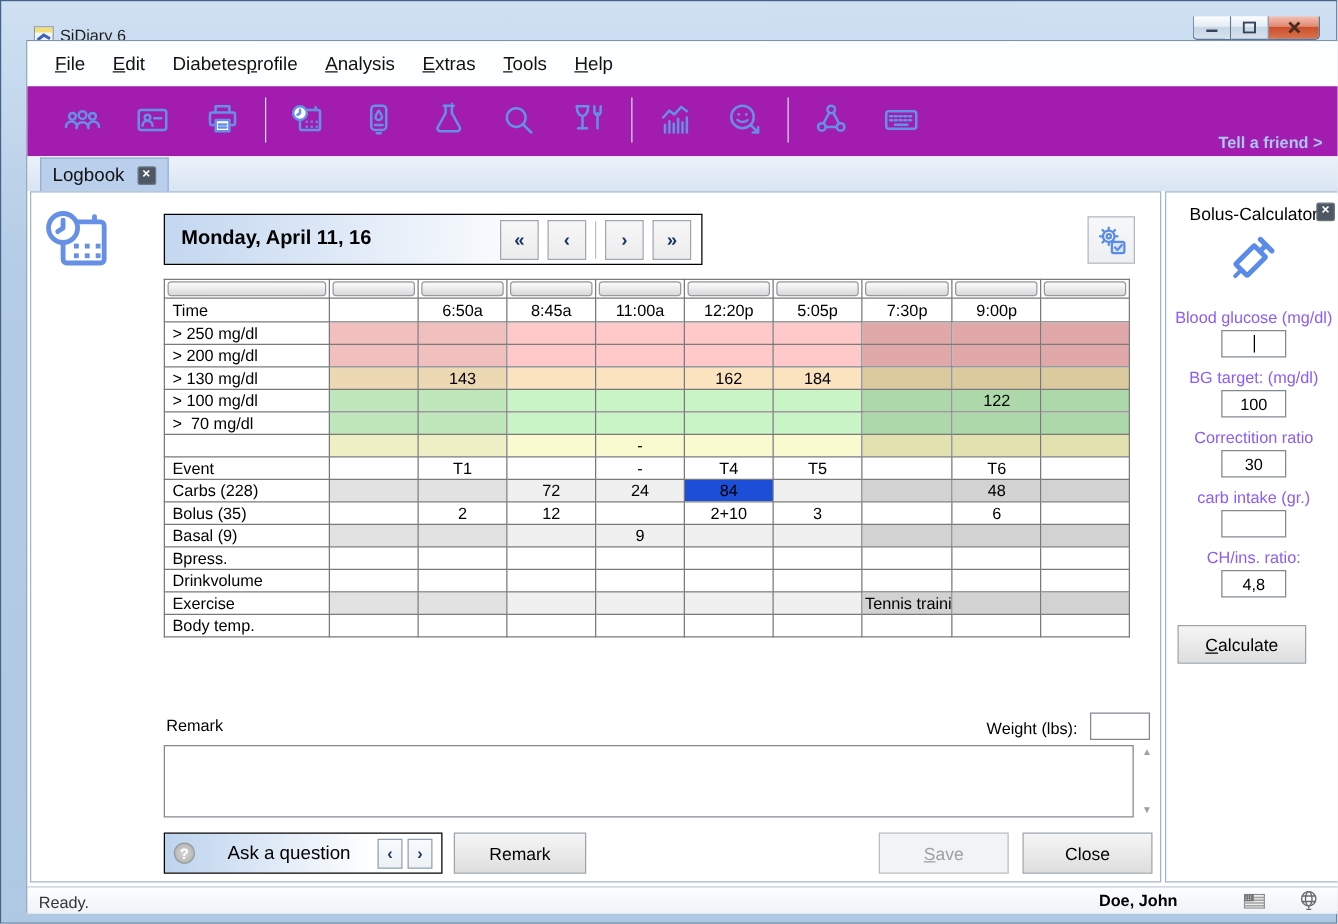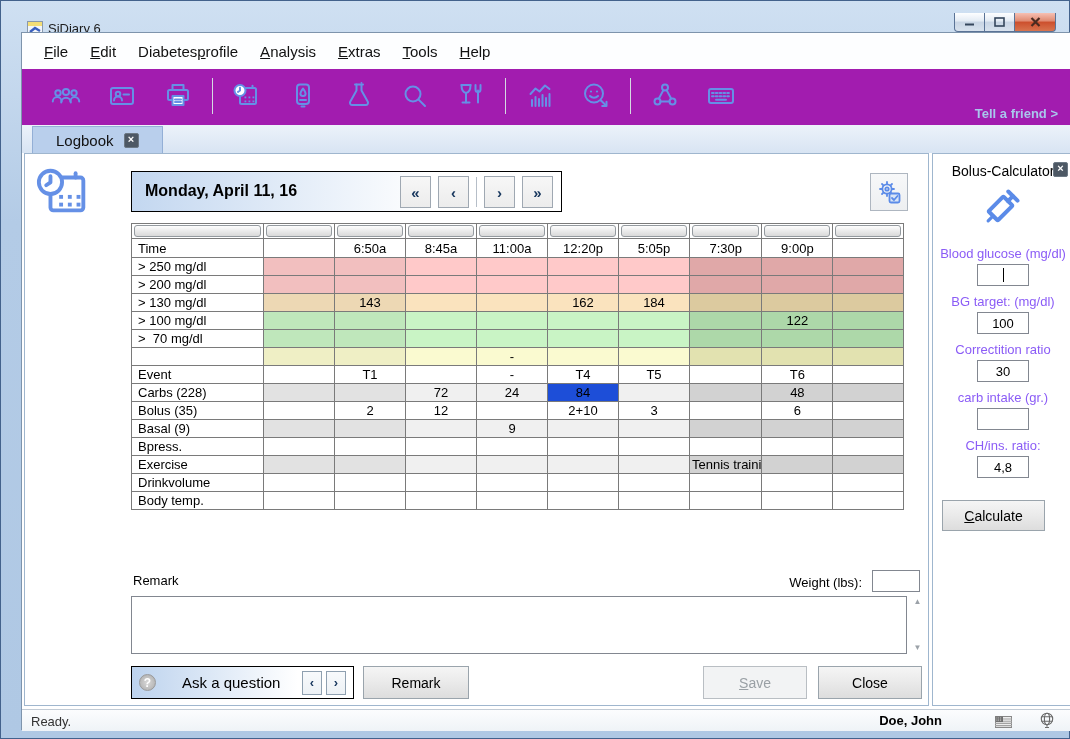--- a/index.html
+++ b/index.html
@@ -22,21 +22,21 @@
   .menubar{position:absolute;left:0;top:0;width:100%;height:36px;display:flex;align-items:center;padding-left:11px;box-sizing:border-box;background:#FDFEFF;}
   .menu-item{font-size:15px;color:#111;padding:4px 11px;cursor:default;}
   
   .toolbar{position:absolute;left:0;top:36px;width:100%;height:56px;background:#a21caf;}
   .tools{position:absolute;left:16px;top:6px;display:flex;align-items:center;height:42px;}
   .tool{width:30px;height:30px;margin:0 13px;display:flex;align-items:center;justify-content:center;}
   .tsep{width:1px;height:36px;background:#D4DAE2;margin:0 6px;}
   .tellafriend{position:absolute;right:14px;bottom:4px;font-size:13px;font-weight:bold;color:#A9C6EC;cursor:pointer;}
   
   .tabstrip{position:absolute;left:0;top:92px;width:100%;height:28px;background:linear-gradient(#ECF2FA,#D8E4F3);}
-  .tab{position:absolute;left:10px;top:1px;height:27px;min-width:92px;padding:0 23px;display:flex;align-items:center;gap:10px;
+  .tab{position:absolute;left:10px;top:1px;height:27px;min-width:92px;padding:0 9px;display:flex;align-items:center;gap:10px;
     background:#B9CFEC;border:1px solid #93AFD6;border-bottom:none;box-sizing:border-box;}
   .tab-label{font-size:15px;color:#111;}
   .closebox{width:13px;height:13px;background:#4D5864;border:1px solid #6C7884;border-radius:2px;color:#fff;
     font-size:11px;line-height:11px;text-align:center;cursor:pointer;font-weight:bold;}
   
   .content{position:absolute;left:0;top:120px;width:100%;height:556px;background:#fff;}
   .main-panel{position:absolute;left:2px;top:0;width:905px;height:553px;border:1px solid #9FB6CE;box-sizing:border-box;background:#fff;}
   .side-panel{position:absolute;left:910px;top:0;width:142px;height:553px;border:1px solid #9FB6CE;box-sizing:border-box;background:#fff;}
   
   .statusbar{position:absolute;left:0;top:676px;width:100%;height:21px;border-top:1px solid #C2CBD5;
@@ -486,42 +486,42 @@
                 <td style="background:#FFFFFF"></td>
                 <td style="background:#FFFFFF"></td>
                 <td style="background:#FFFFFF"></td>
                 <td style="background:#FFFFFF"></td>
                 <td style="background:#FFFFFF"></td>
                 <td style="background:#FFFFFF"></td>
                 <td style="background:#FFFFFF"></td>
                 <td style="background:#FFFFFF"></td>
               </tr>
               <tr>
+                <td class="lbl">Drinkvolume</td>
+                <td style="background:#FFFFFF"></td>
+                <td style="background:#FFFFFF"></td>
+                <td style="background:#FFFFFF"></td>
+                <td style="background:#FFFFFF"></td>
+                <td style="background:#FFFFFF"></td>
+                <td style="background:#FFFFFF"></td>
+                <td style="background:#FFFFFF"></td>
+                <td style="background:#FFFFFF"></td>
+                <td style="background:#FFFFFF"></td>
+              </tr>
+              <tr>
                 <td class="lbl">Exercise</td>
                 <td style="background:#E2E2E2"></td>
                 <td style="background:#E2E2E2"></td>
                 <td style="background:#F0F0F0"></td>
                 <td style="background:#F0F0F0"></td>
                 <td style="background:#F0F0F0"></td>
                 <td style="background:#F0F0F0"></td>
                 <td class="cell-left" style="background:#D2D2D2">Tennis traini</td>
                 <td style="background:#D2D2D2"></td>
                 <td style="background:#D2D2D2"></td>
-              </tr>
-              <tr>
-                <td class="lbl">Drinkvolume</td>
-                <td style="background:#FFFFFF"></td>
-                <td style="background:#FFFFFF"></td>
-                <td style="background:#FFFFFF"></td>
-                <td style="background:#FFFFFF"></td>
-                <td style="background:#FFFFFF"></td>
-                <td style="background:#FFFFFF"></td>
-                <td style="background:#FFFFFF"></td>
-                <td style="background:#FFFFFF"></td>
-                <td style="background:#FFFFFF"></td>
               </tr>
               <tr>
                 <td class="lbl">Body temp.</td>
                 <td style="background:#FFFFFF"></td>
                 <td style="background:#FFFFFF"></td>
                 <td style="background:#FFFFFF"></td>
                 <td style="background:#FFFFFF"></td>
                 <td style="background:#FFFFFF"></td>
                 <td style="background:#FFFFFF"></td>
                 <td style="background:#FFFFFF"></td>

